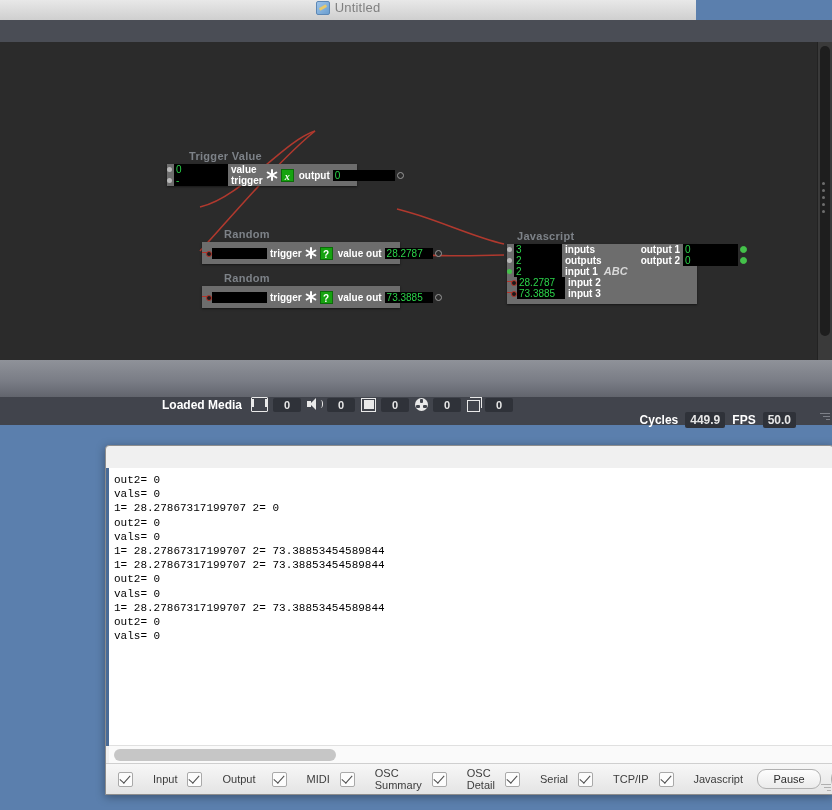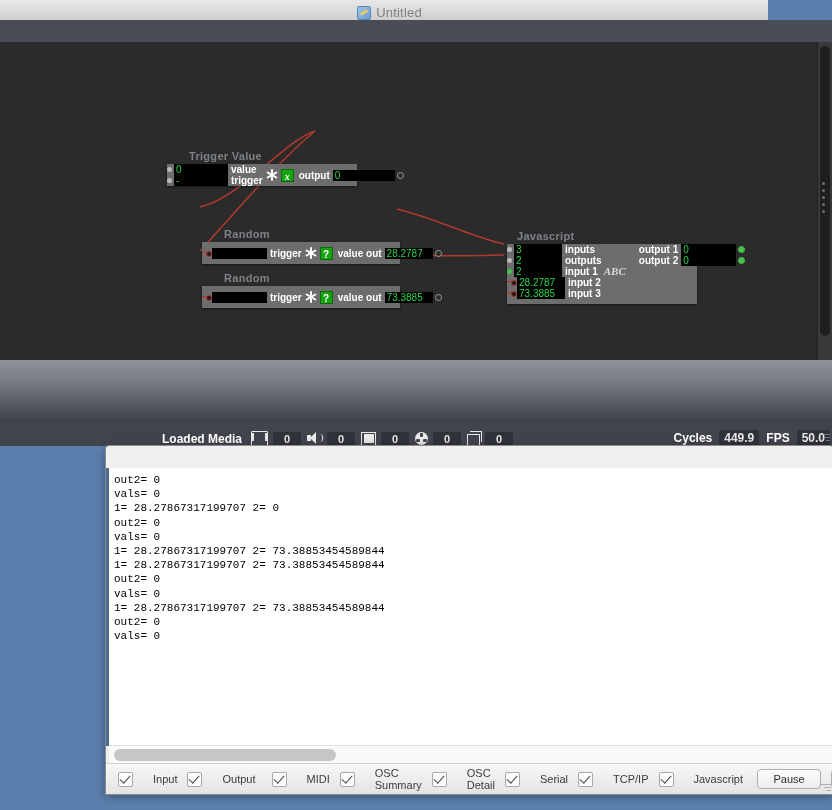--- a/index.html
+++ b/index.html
@@ -7,24 +7,24 @@
     width:832px;height:810px;overflow:hidden;
     background:#5b7fad;
     font-family:"Liberation Sans", sans-serif;
     -webkit-font-smoothing:antialiased;
   }
   .app{position:absolute;left:0;top:0;width:832px;height:810px;}
 
   
   .mainwin{position:absolute;left:0;top:0;width:832px;height:450px;}
   .titlebar{
-    position:absolute;left:0;top:0;width:757px;height:20px;
+    position:absolute;left:0;top:0;width:696px;height:20px;
     background:linear-gradient(#e8e8e8,#cfcfcf);
     border-bottom:1px solid #a8a8a8;
-    display:flex;align-items:flex-end;justify-content:center;padding-left:11px;
+    display:flex;align-items:flex-start;justify-content:center;
   }
   .title-inner{display:flex;align-items:center;gap:5px;}
   .doc-icon{
     width:12px;height:12px;border-radius:2px;
     background:linear-gradient(135deg,#9fc4e8,#6a9ed0);
     border:1px solid #5c87b5;position:relative;
   }
   .doc-icon:after{
     content:"";position:absolute;left:2px;top:4px;width:8px;height:3px;
     background:#e8c96a;transform:rotate(-30deg);border-radius:1px;
@@ -108,36 +108,36 @@
   }
   .ico-snow:after{transform:rotate(60deg);}
   .ico-snow i{transform:rotate(-60deg);}
   .ico-green{
     width:13px;height:13px;background:#16a310;border:1px solid #0b6b08;
     color:#fff;font-size:10px;font-weight:bold;line-height:13px;text-align:center;
     font-family:"Liberation Serif",serif;font-style:italic;flex:none;margin:0 1px;
     box-sizing:border-box;
   }
   .abc{
-    font-family:Liberation Serif, serif;font-style:italic;font-weight:bold;
+    font-family:Liberation Sans, sans-serif;font-style:italic;font-weight:bold;
     color:#d9d9d9;font-size:11px;padding-left:6px;line-height:11px;
   }
 
   
   .wires{position:absolute;left:0;top:0;width:832px;height:318px;pointer-events:none;}
 
   
   .mediabar{
     position:absolute;left:0;top:360px;width:832px;height:62px;
     background:linear-gradient(#8f9299 0%,#797c85 35%,#53565e 75%,#3f424a 100%);
   }
   .mediabar2{
-    position:absolute;left:0;top:418px;width:832px;height:28px;
+    position:absolute;left:0;top:397px;width:832px;height:28px;
     background:#41444c;
-    display:flex;align-items:flex-end;
+    display:flex;align-items:flex-start;flex-direction:column;
   }
   .media-left{display:flex;align-items:center;margin-left:162px;gap:6px;}
   .media-label{color:#fff;font-size:12px;font-weight:bold;margin-right:3px;}
   .mitem{display:flex;align-items:center;gap:5px;}
   .mcount{
     background:#2f3239;color:#e6e6e6;font-size:11px;font-weight:bold;
     border-radius:2px;padding:1px 9px;min-width:10px;text-align:center;
   }
   .micon{width:15px;height:13px;position:relative;}
   .ic-film{border:1.5px solid #e9e9e9;border-radius:1px;}
@@ -171,21 +171,21 @@
   .ic-ball:after{left:1px;top:7px;width:4px;height:3px;border-radius:1px;}
   .ic-ball i{right:1px;top:7px;width:4px;height:3px;border-radius:1px;}
   .ic-cube{
     width:11px;height:10px;border:1.5px solid #e9e9e9;margin-top:2px;
   }
   .ic-cube i{
     position:absolute;left:2px;top:-3.5px;width:11px;height:10px;
     border-top:1.5px solid #e9e9e9;border-right:1.5px solid #e9e9e9;
     transform:skewX(0deg);
   }
-  .media-right{margin-left:auto;display:flex;align-items:center;gap:7px;margin-right:2px;}
+  .media-right{margin-left:auto;display:flex;align-items:center;gap:7px;margin-right:36px;}
   .mr-label{color:#fff;font-size:12px;font-weight:bold;}
   .mr-val{
     background:#2f3239;color:#e6e6e6;font-size:12px;font-weight:bold;
     border-radius:2px;padding:1px 5px;
   }
   .grip{
     position:absolute;right:2px;bottom:2px;width:14px;height:14px;opacity:.5;
   }
   .grip span{position:absolute;right:0;height:1px;background:#b9bcc4;}
 
@@ -236,21 +236,21 @@
     width:13px;height:13px;border:1px solid #a9a9a9;background:#fcfcfc;
     border-radius:2px;position:relative;flex:none;
   }
   .cbox:after{
     content:"";position:absolute;left:3px;top:0px;width:5px;height:9px;
     border:solid #4a4a4a;border-width:0 1.6px 1.6px 0;transform:rotate(42deg);
   }
   .cblabel{font-size:11px;color:#3c3c3c;}
   .vdiv{width:1px;height:18px;background:#bdbdbd;margin:0 8px;}
   .mbtn{
-    border:1px solid #b0b0b0;border-radius:4px;
+    border:1px solid #b0b0b0;border-radius:9px;
     background:linear-gradient(#fdfdfd,#ebebeb);
     font-size:11px;color:#2e2e2e;padding:3px 0;width:64px;text-align:center;
   }
   .m-grip{position:absolute;right:2px;bottom:1px;width:13px;height:13px;}
   .m-grip span{position:absolute;right:0;height:1px;background:#b0b0b0;}
 </style>
 </head>
 <body>
 
 <div class="app">

